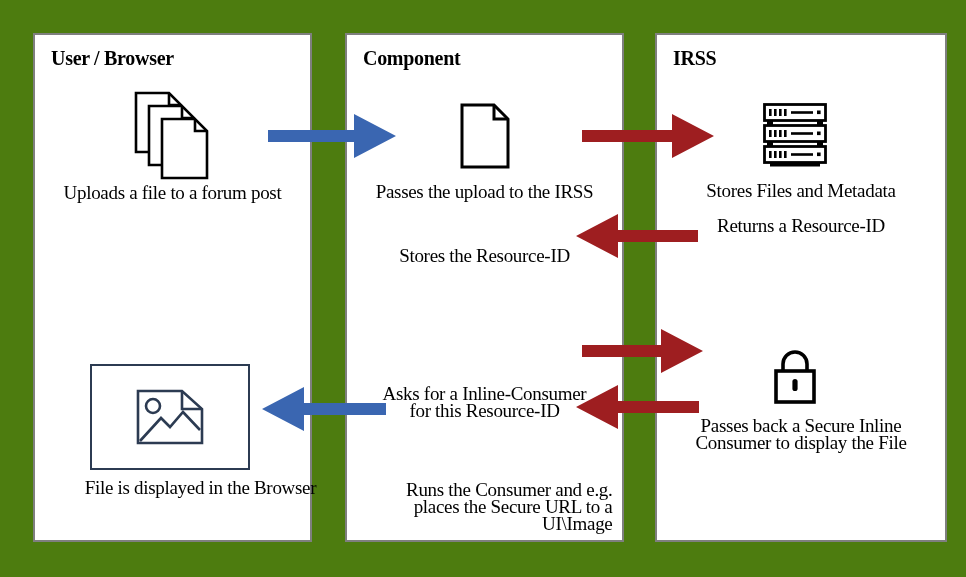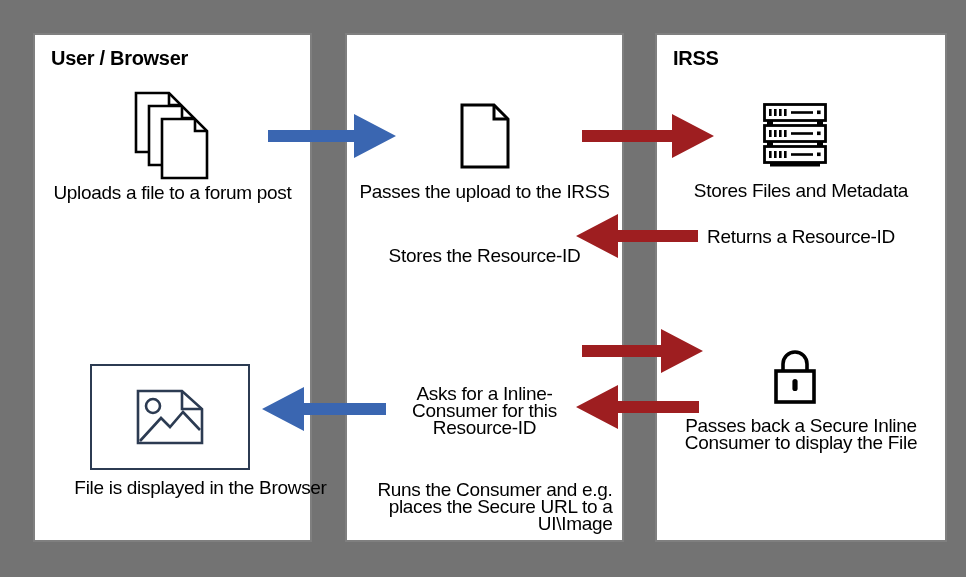--- a/index.html
+++ b/index.html
@@ -1,18 +1,18 @@
 <!DOCTYPE html>
 <html style="--arrow_blue: #3A66B1; --arrow_red: #9E1E20; --box_border: #7F7F7F; --icon_ink: #000000; --frame_navy: #2C3B52;"><head>
 <meta charset="utf-8">
 <style>
   html,body{margin:0;padding:0;background:#ffffff;}
   #canvas{
-    position:relative;width:966px;height:577px;background:#737373;overflow:hidden;
-    font-family:Liberation Sans, sans-serif;color:#000;
+    position:relative;width:966px;height:577px;background:#4d7c0f;overflow:hidden;
+    font-family:Liberation Serif, serif;color:#000;
   }
   .lane{
     position:absolute;top:33px;height:505px;width:275px;
     border:2px solid var(--box_border,#7f7f7f);background:#fff;box-sizing:content-box;
   }
   .lane-title{
     position:absolute;left:16px;top:12px;font-size:20px;font-weight:bold;
     letter-spacing:-0.3px;white-space:nowrap;
   }
   .caption{
@@ -62,20 +62,21 @@
             <polyline points="4,52 25,29 34,38 47,23 64,41" fill="none"></polyline>
           </g>
         </svg>
       </div>
     </div>
 
     <div class="caption" style="top:444px;padding-left:28px;">File is displayed in the Browser</div>
   </div>
 
   <div class="lane" style="left:345px;">
+    <div class="lane-title">Component</div>
 
     <div class="icon" style="left:112px;top:67px;">
       <svg width="52" height="68" viewBox="0 0 52 68">
         <g stroke="#000" stroke-width="3" fill="#fff">
           <path d="M3,3 h32 l14,14 v48 h-46 z"></path>
           <path d="M35,3 v14 h14" fill="none"></path>
         </g>
       </svg>
     </div>
 
@@ -123,21 +124,21 @@
           <rect x="16" y="48" width="2.6" height="7"></rect>
             <rect x="21" y="48" width="2.6" height="7"></rect>
           <rect x="28" y="50.2" width="22" height="2.6"></rect>
             <rect x="54" y="49.5" width="3.6" height="3.6"></rect>
         </g>
       </svg>
     </div>
 
     <div class="caption" style="top:147px;">Stores Files and Metadata</div>
 
-    <div class="caption" style="top:193px;">Returns a Resource-ID</div>
+    <div class="caption" style="top:182px;">Returns a Resource-ID</div>
 
     <div class="icon" style="left:114px;top:311px;">
       <svg width="48" height="60" viewBox="0 0 48 60">
         <path d="M12,25 v-7 a12,12 0 0 1 24,0 v7" fill="none" stroke="#000" stroke-width="3.6"></path>
         <rect x="5" y="25" width="38" height="31" fill="#fff" stroke="#000" stroke-width="3.6"></rect>
         <rect x="21.4" y="33" width="5.2" height="12" rx="2.6" fill="#000"></rect>
       </svg>
     </div>
 
     <div class="caption narrow" style="top:382px;width:262px;">Passes back a Secure Inline Consumer to display the File</div>

